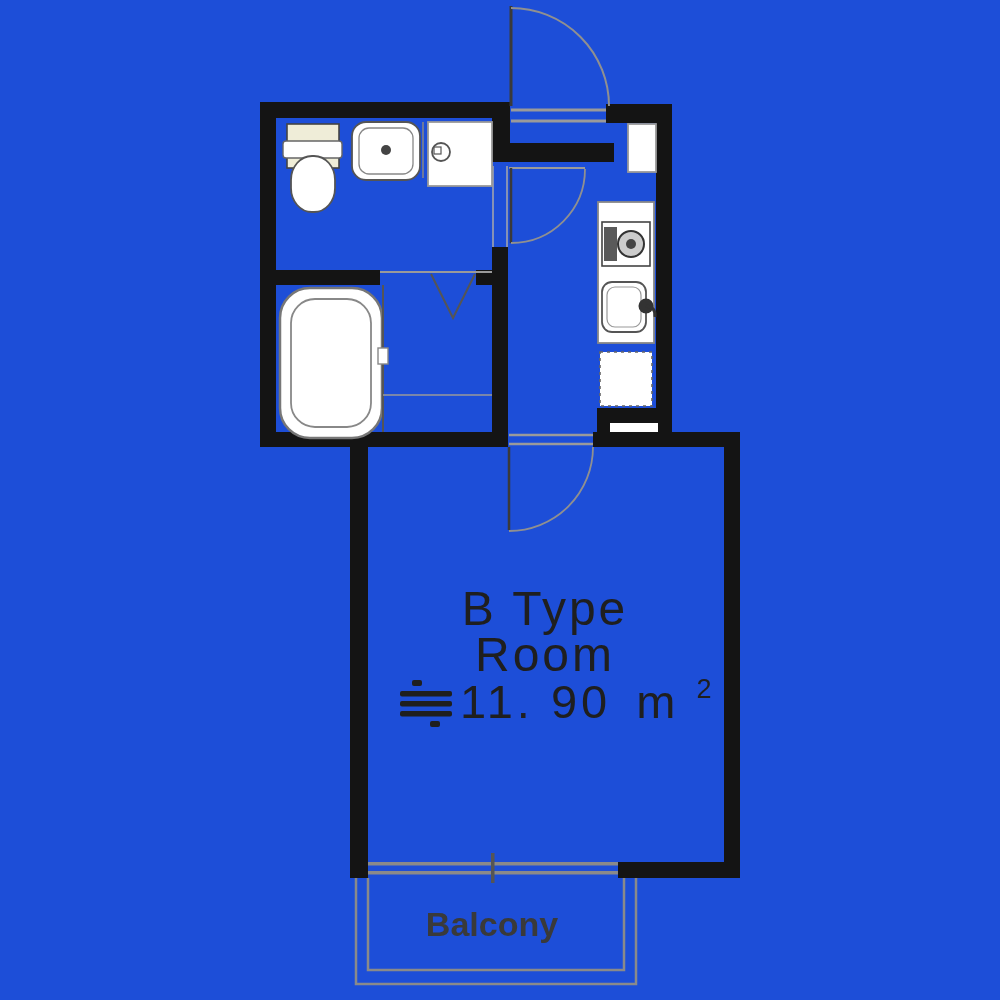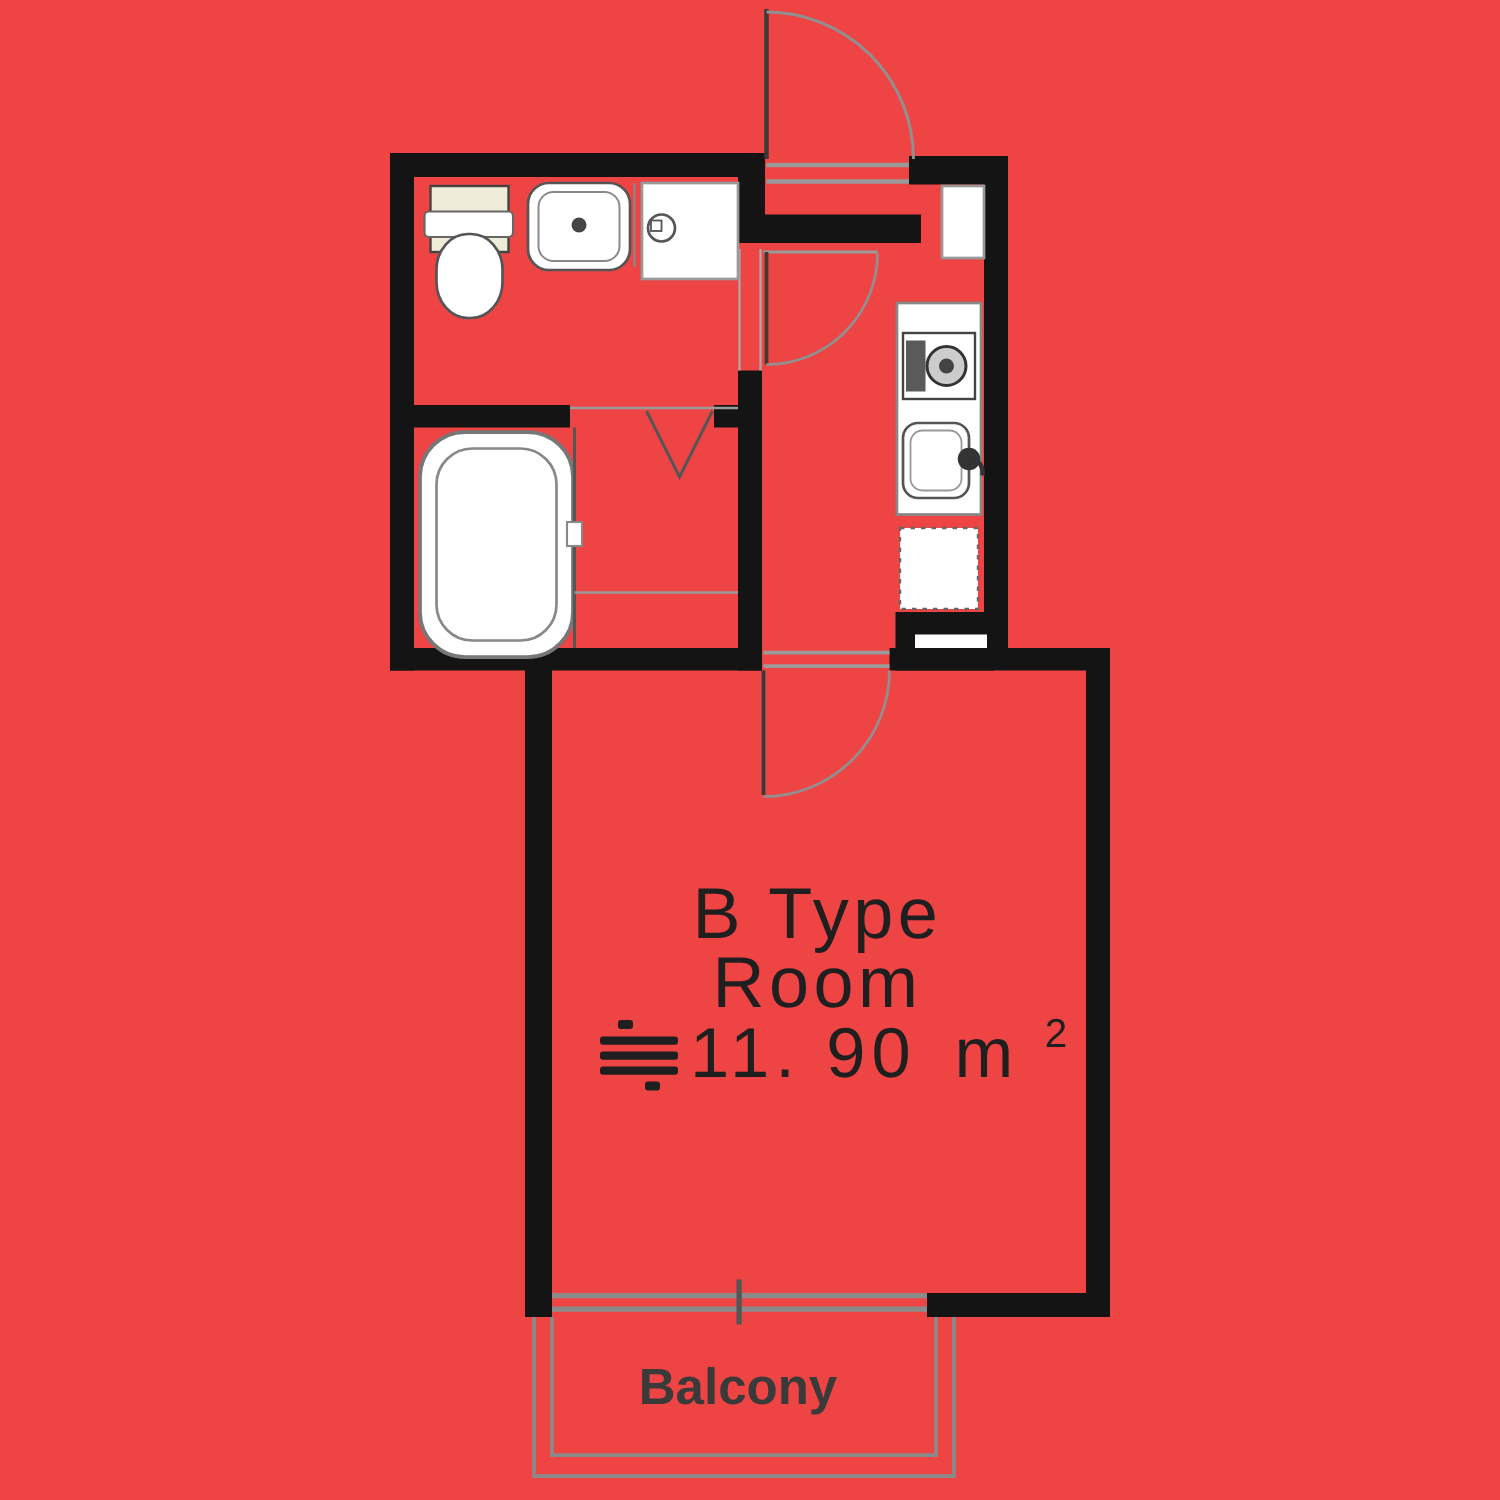--- a/index.html
+++ b/index.html
@@ -1,16 +1,16 @@
 <!DOCTYPE html>
 <html><head>
 <meta charset="utf-8">
 <style>
   html,body{margin:0;padding:0;background:#ffffff;}
-  .stage{position:relative;width:1000px;height:1000px;background:#ef4444;overflow:hidden;
+  .stage{position:relative;width:1000px;height:1000px;background:#1d4ed8;overflow:hidden;
          font-family:"Liberation Sans", sans-serif;}
   svg{position:absolute;left:0;top:0;}
   text{fill:#1f1f1f;}
   .room-label{font-size:48px;letter-spacing:3px;fill:#1f1f1f;}
   .area-label{font-size:47px;letter-spacing:4px;fill:#1f1f1f;}
   .sup{font-size:27px;}
   .balcony-label{font-size:34px;font-weight:bold;letter-spacacing:1px;fill:#3a3a3a;}
 </style>
 </head>
 <body>

